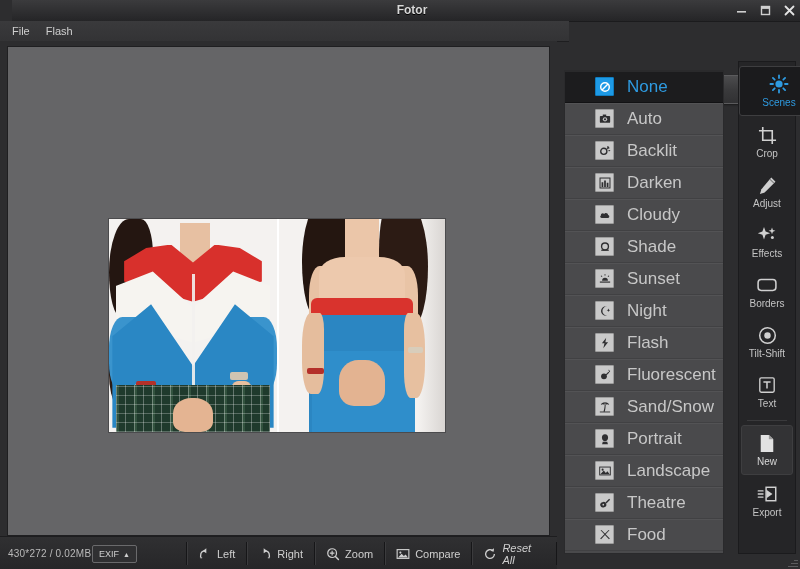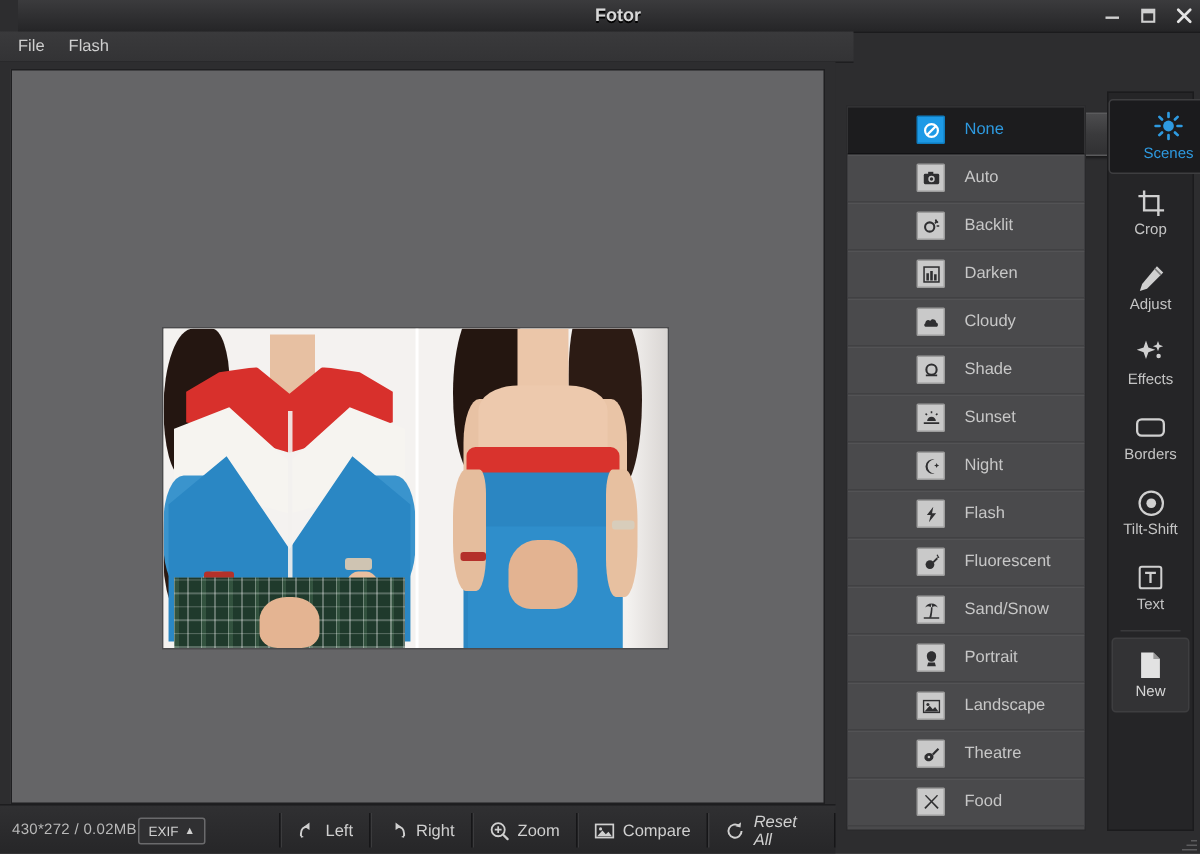--- a/index.html
+++ b/index.html
@@ -158,24 +158,24 @@
   
   .scenes-panel{
     position:absolute;left:564px;top:70px;width:160px;height:484px;
     background:#4a4a4c;
     border:1px solid #2a2a2c;
     box-sizing:border-box;
     overflow:hidden;
   }
   .scene-row{
     position:relative;height:31px;display:flex;align-items:center;
-    padding-left:46px;gap:13px;
+    padding-left:30px;gap:13px;
     border-bottom:1px solid #414143;
     box-shadow:inset 0 1px 0 #535355;
-    color:#c7c7c7;font-size:11px;cursor:default;
+    color:#c7c7c7;font-size:17px;cursor:default;
     background:#4a4a4c;
   }
   .scene-row.selected{
     background:#1c1c1e;color:#2e9ae0;
     box-shadow:inset 0 1px 0 #2a2a2c;
     border-bottom:1px solid #121214;
   }
   .scene-ico{
     width:17px;height:17px;flex:0 0 auto;
     background:#c9c9c9;border:1px solid #9d9d9d;border-radius:1px;
@@ -625,20 +625,34 @@
     <div class="rail-item subtle-active">
       <span class="rail-ico">
         <svg width="16" height="19" viewBox="0 0 16 20">
           <path d="M1.4 1 L10 1 L14.6 5.6 L14.6 19 L1.4 19 Z" fill="#e2e2e2"></path>
           <path d="M10 1 L10 5.6 L14.6 5.6" fill="#9a9a9a"></path>
         </svg>
       </span>
       <span>New</span>
     </div>
 
+    <div class="rail-item">
+      <span class="rail-ico">
+        <svg width="20" height="18" viewBox="0 0 22 18">
+          <rect x="10" y="1.6" width="10.6" height="14.8" fill="none" stroke="#d0d0d0" stroke-width="1.6"></rect>
+          <path d="M10.4 4.4 L17 9 L10.4 13.6 Z" fill="#d0d0d0"></path>
+          <g stroke="#d0d0d0" stroke-width="1.5" stroke-linecap="round">
+            <path d="M1.4 5.6 L6.6 5.6"></path>
+              <path d="M1.4 9 L6.6 9"></path>
+              <path d="M1.4 12.4 L6.6 12.4"></path>
+          </g>
+        </svg>
+      </span>
+      <span>Export</span>
+    </div>
 
   </div>
 
   <div class="resize-grip">
     <i></i>
       <i></i>
       <i></i>
   </div>
 
 </div>

